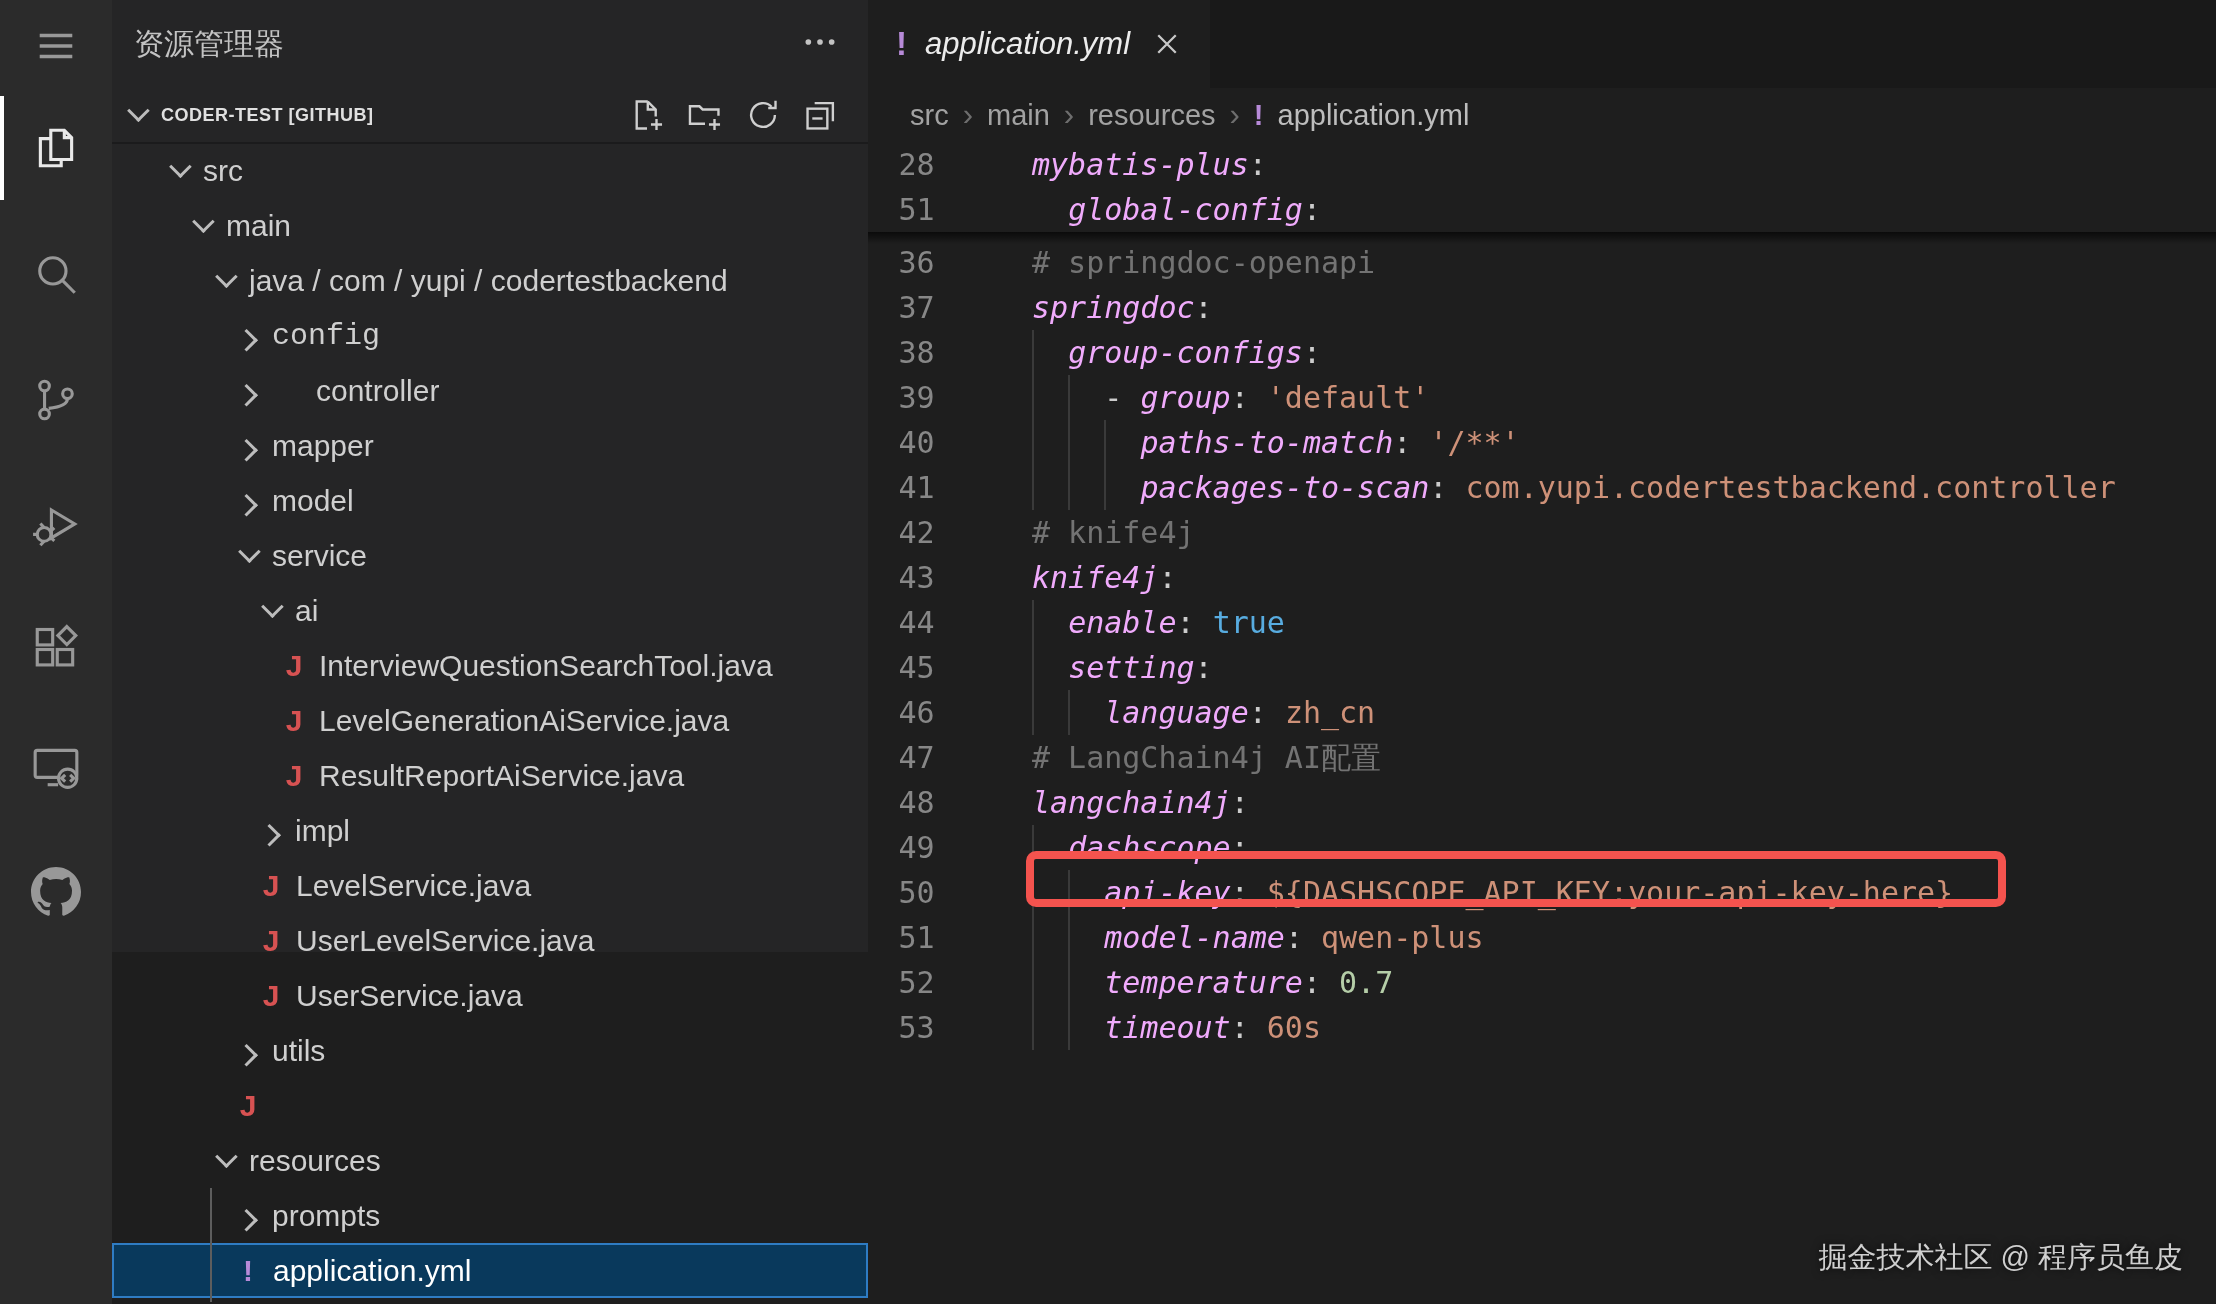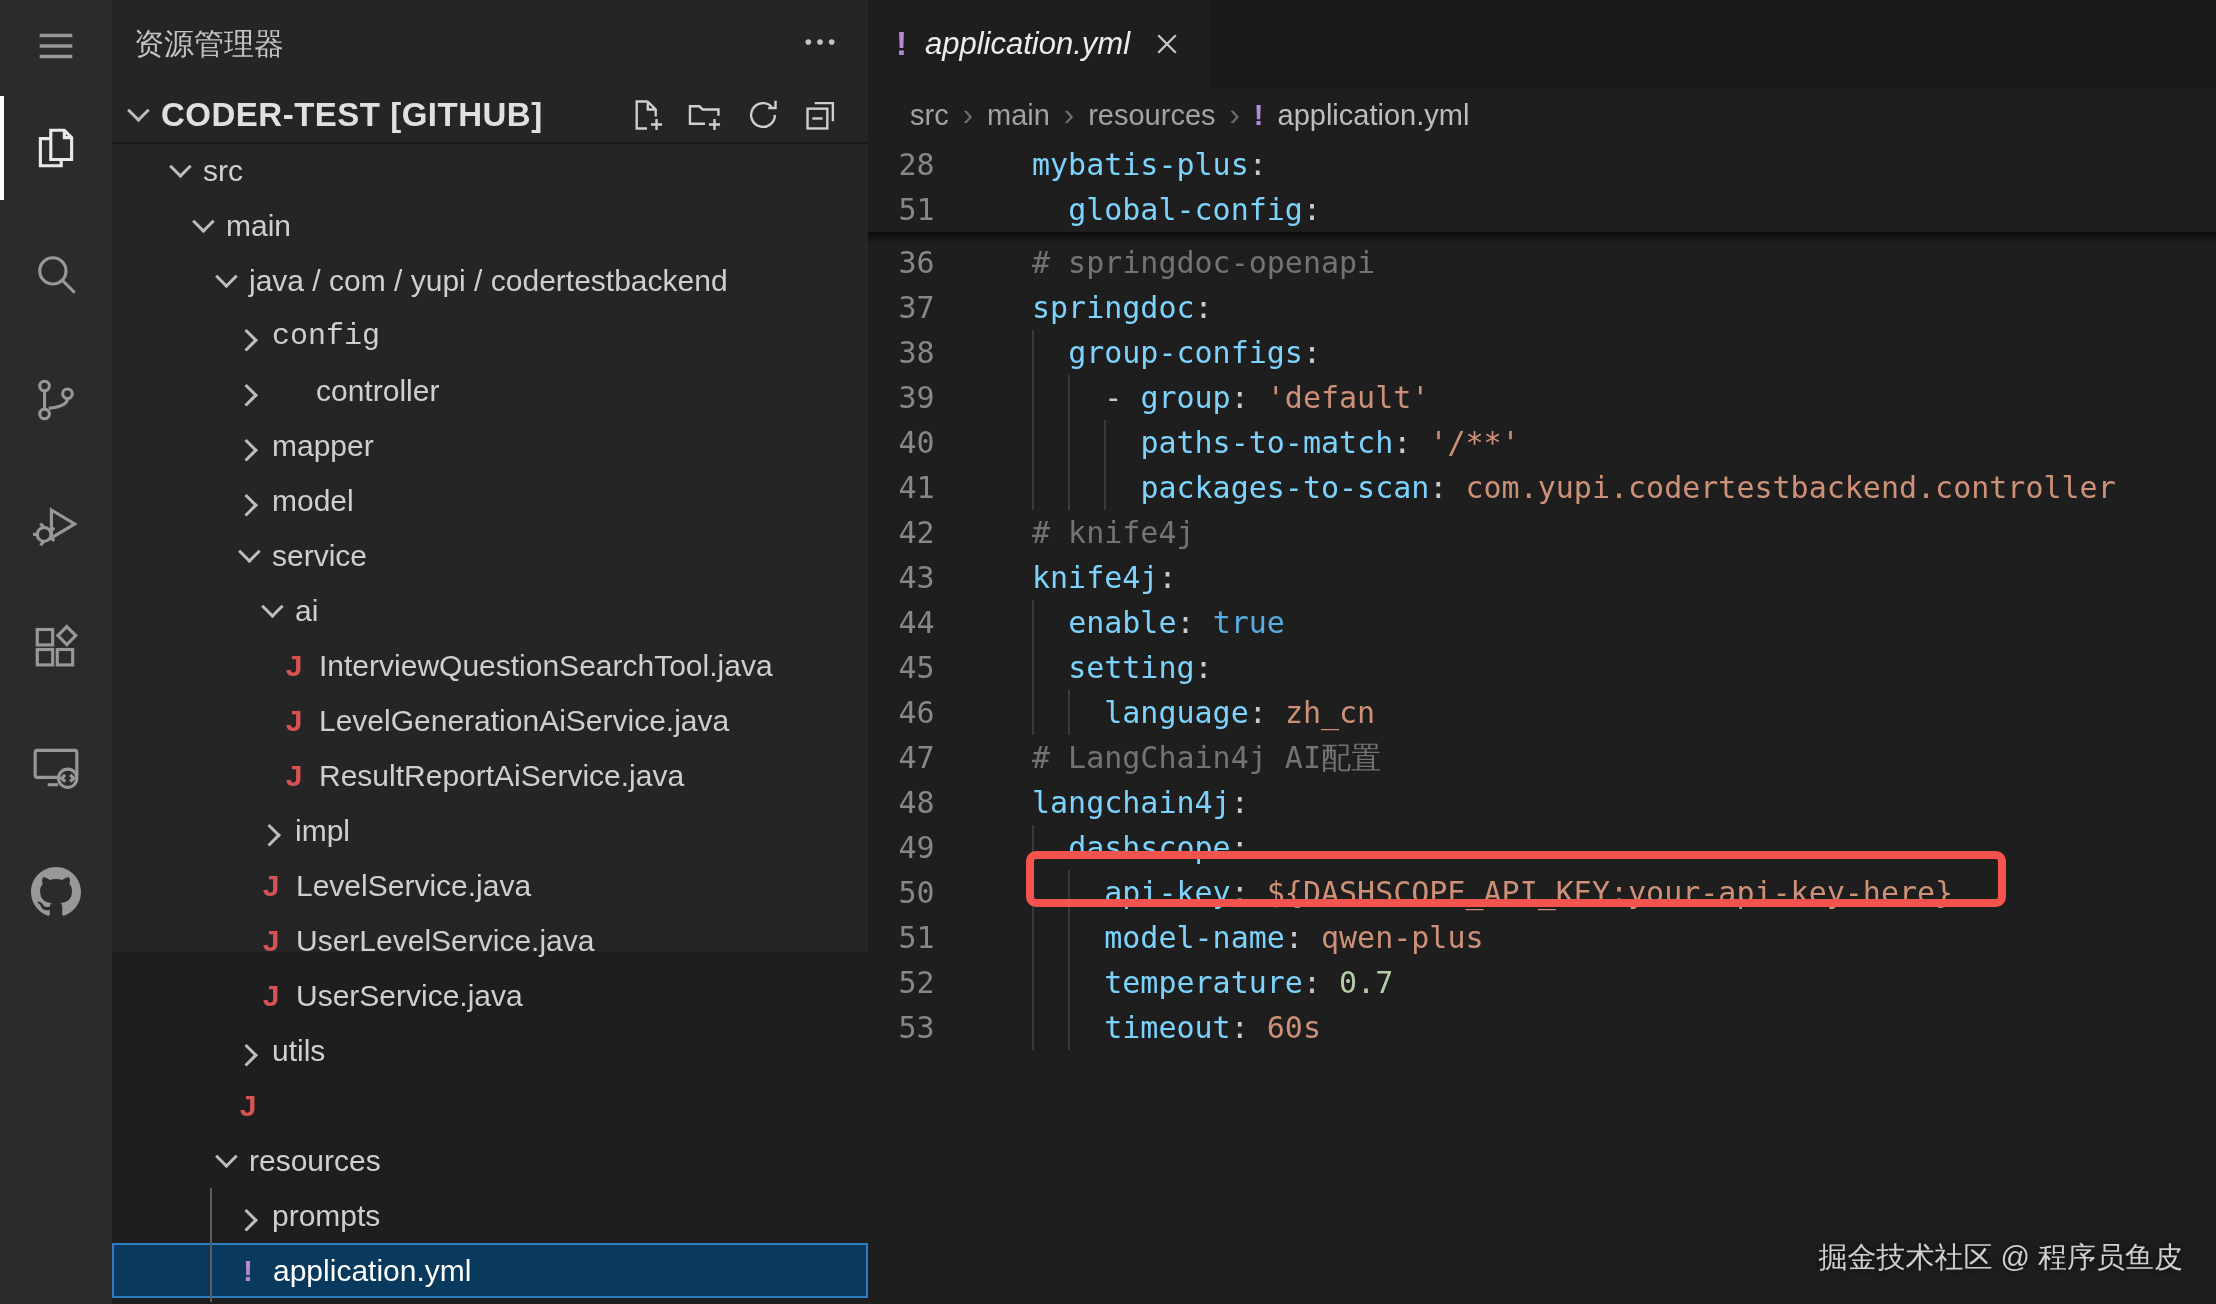--- a/index.html
+++ b/index.html
@@ -14,21 +14,21 @@
   .act-item.small svg{width:46px;height:46px;stroke-width:1.9;}
   .act-indicator{position:absolute;left:0;top:96px;width:4px;height:104px;background:#ffffff;}
 
   
   .sidebar{position:absolute;left:112px;top:0;width:756px;height:952px;background:#252526;color:#cccccc;}
   .sb-title{position:absolute;left:22px;top:24px;font-size:30px;color:#c3c3c3;}
   .sb-more{position:absolute;right:26px;top:20px;width:44px;height:44px;color:#c3c3c3;display:flex;align-items:center;justify-content:center;cursor:pointer;}
   .sb-more svg{width:40px;height:40px;}
   .sb-section{position:absolute;left:0;top:88px;width:100%;height:54px;display:flex;align-items:center;box-shadow:0 2px 0 rgba(0,0,0,0.25);}
   .sb-section .chevbox{margin-left:12px;}
-  .sb-section-label{font-size:33px;font-weight:bold;color:#e0e0e0;letter-spacing:.5px;}
+  .sb-section-label{font-size:18px;font-weight:bold;color:#e0e0e0;letter-spacing:.5px;}
   .sb-actions{position:absolute;right:28px;top:8px;display:flex;gap:20px;}
   .sb-actions .abtn{width:38px;height:38px;color:#cfcfcf;cursor:pointer;}
   .sb-actions .abtn svg{width:38px;height:38px;fill:none;stroke:currentColor;stroke-width:1.5;}
 
   .tree{position:absolute;left:0;top:143px;width:100%;}
   .trow{height:55px;display:flex;align-items:center;white-space:nowrap;cursor:pointer;font-size:30px;color:#cfcfcf;box-sizing:border-box;}
   .trow.sel{background:#09395c;border:2px solid #2f7cc3;color:#ffffff;}
   .chevbox{width:26px;min-width:26px;display:flex;justify-content:center;margin-right:11px;}
   .chev{width:13px;height:13px;border-right:3px solid #bdbdbd;border-bottom:3px solid #bdbdbd;display:inline-block;}
   .chev.down{transform:rotate(45deg) translate(-2px,-4px);}
@@ -52,21 +52,21 @@
   .bc-item{cursor:pointer;}
   .bc-ficon{font-weight:bold;color:#b78ad8;margin-right:14px;}
   .bc-file{color:#bdbdbd;}
 
   .codearea{position:absolute;left:0;top:142px;width:100%;height:1162px;
             font-family:"DejaVu Sans Mono","Liberation Mono",monospace;font-size:30px;}
   .crow{height:45px;display:flex;position:relative;line-height:45px;}
   .ln{width:97px;min-width:97px;text-align:center;color:#878787;}
   .ctext{position:relative;margin-left:67px;white-space:pre;}
   .guide{position:absolute;top:0;bottom:0;width:2px;background:#3a3a3a;}
-  .tk-k{color:#7dd3fc;}
+  .tk-k{color:#f0abfc;font-style:italic;}
   .tk-p{color:#cccccc;}
   .tk-s{color:#ce9178;}
   .tk-c{color:#737373;}
   .tk-b{color:#58ace0;}
   .tk-n{color:#b5cea8;}
   .tk-t{color:#cccccc;}
   .sticky{position:absolute;left:0;top:0;width:100%;background:#1e1e1e;}
   .sticky-shadow{position:absolute;left:0;top:90px;width:100%;height:12px;
                  background:linear-gradient(to bottom,rgba(0,0,0,0.65),rgba(0,0,0,0));}
   .lines{position:absolute;left:0;top:98px;width:100%;}

